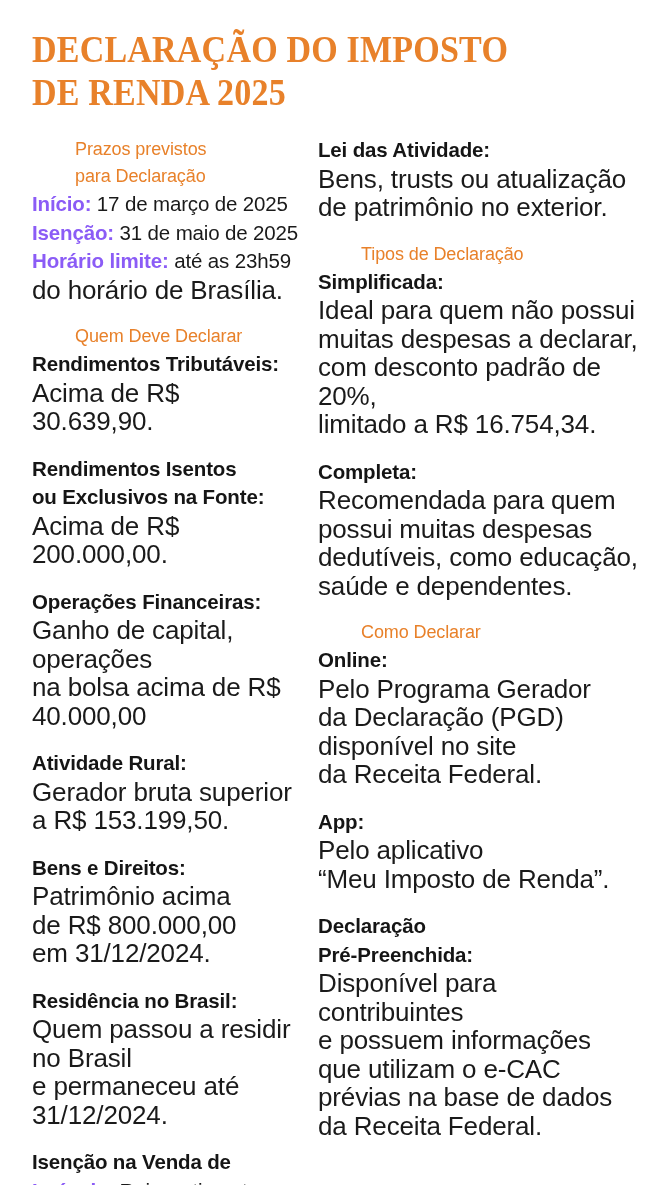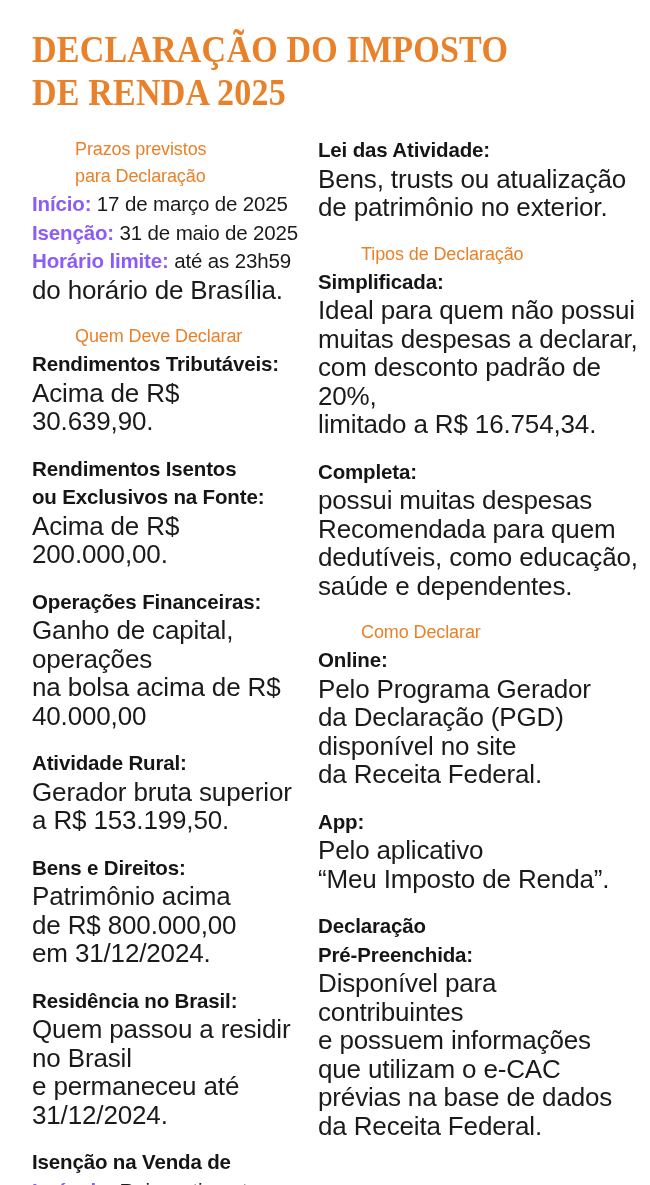--- a/index.html
+++ b/index.html
@@ -193,22 +193,22 @@
       <div class="block">
         <div class="sub-head">Simplificada:</div>
         <div class="body-line">Ideal para quem não possui</div>
         <div class="body-line">muitas despesas a declarar,</div>
         <div class="body-line">com desconto padrão de 20%,</div>
         <div class="body-line">limitado a R$ 16.754,34.</div>
       </div>
 
       <div class="block">
         <div class="sub-head">Completa:</div>
+        <div class="body-line">Recomendada para quem</div>
         <div class="body-line">possui muitas despesas</div>
-        <div class="body-line">Recomendada para quem</div>
         <div class="body-line">dedutíveis, como educação,</div>
         <div class="body-line">saúde e dependentes.</div>
       </div>
 
       <div class="block tight">
         <div class="section-head">Como Declarar</div>
       </div>
 
       <div class="block">
         <div class="sub-head">Online:</div>

